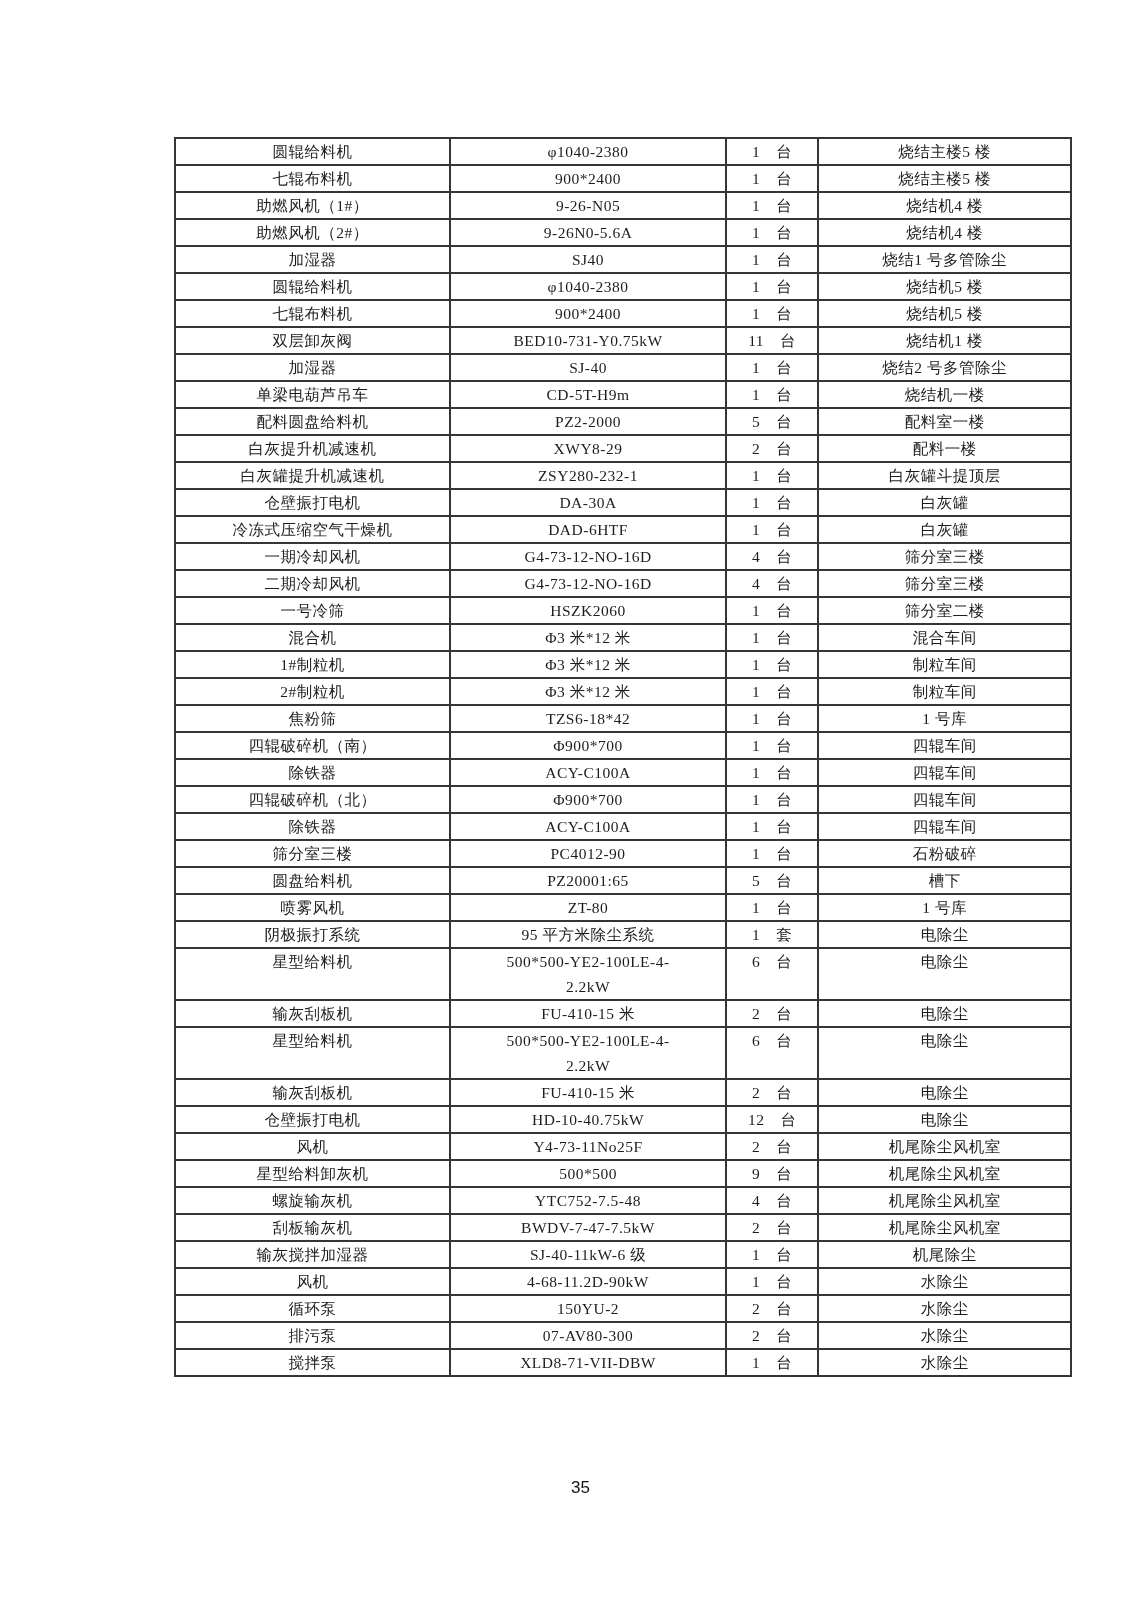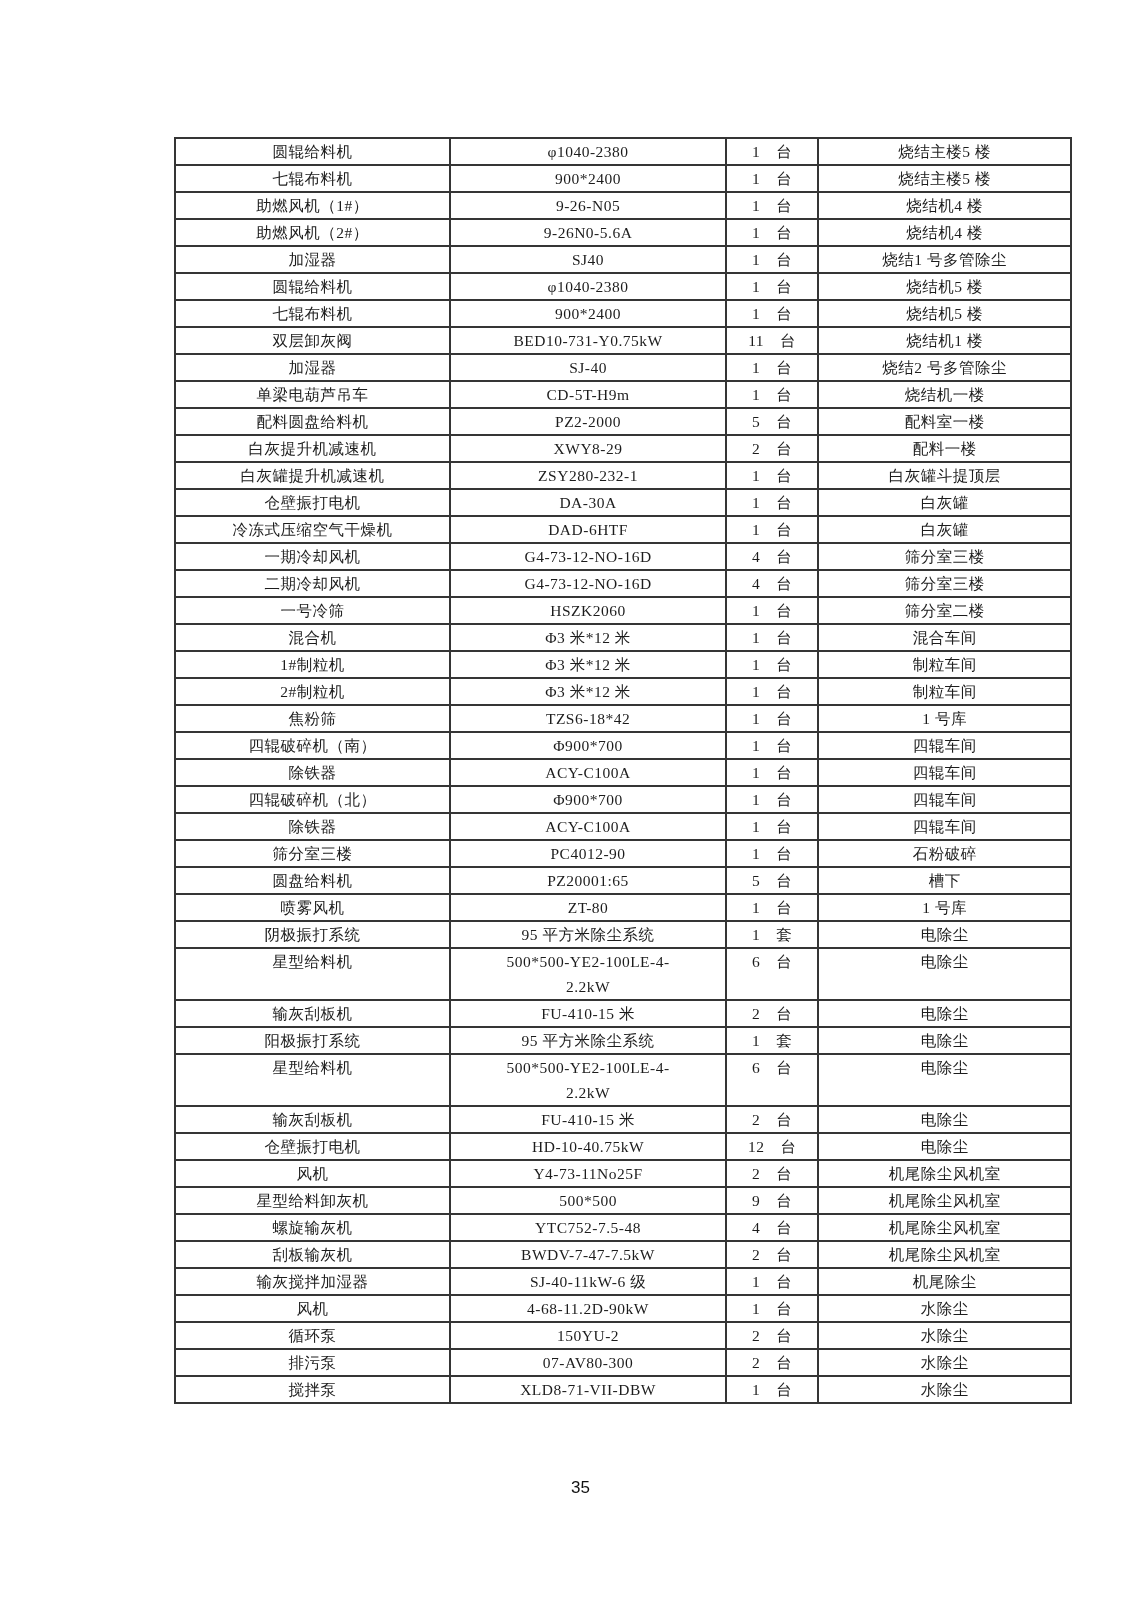--- a/index.html
+++ b/index.html
@@ -253,26 +253,20 @@
           <td>6　台</td>
           <td>电除尘</td>
         </tr>
         <tr>
           <td>输灰刮板机</td>
           <td>FU-410-15 米</td>
           <td>2　台</td>
           <td>电除尘</td>
         </tr>
         <tr>
-          <td>阳极振打系统</td>
-          <td>95 平方米除尘系统</td>
-          <td>1　套</td>
-          <td>电除尘</td>
-        </tr>
-        <tr>
           <td>星型给料机</td>
           <td>500*500-YE2-100LE-4-
 2.2kW</td>
           <td>6　台</td>
           <td>电除尘</td>
         </tr>
         <tr>
           <td>输灰刮板机</td>
           <td>FU-410-15 米</td>
           <td>2　台</td>

